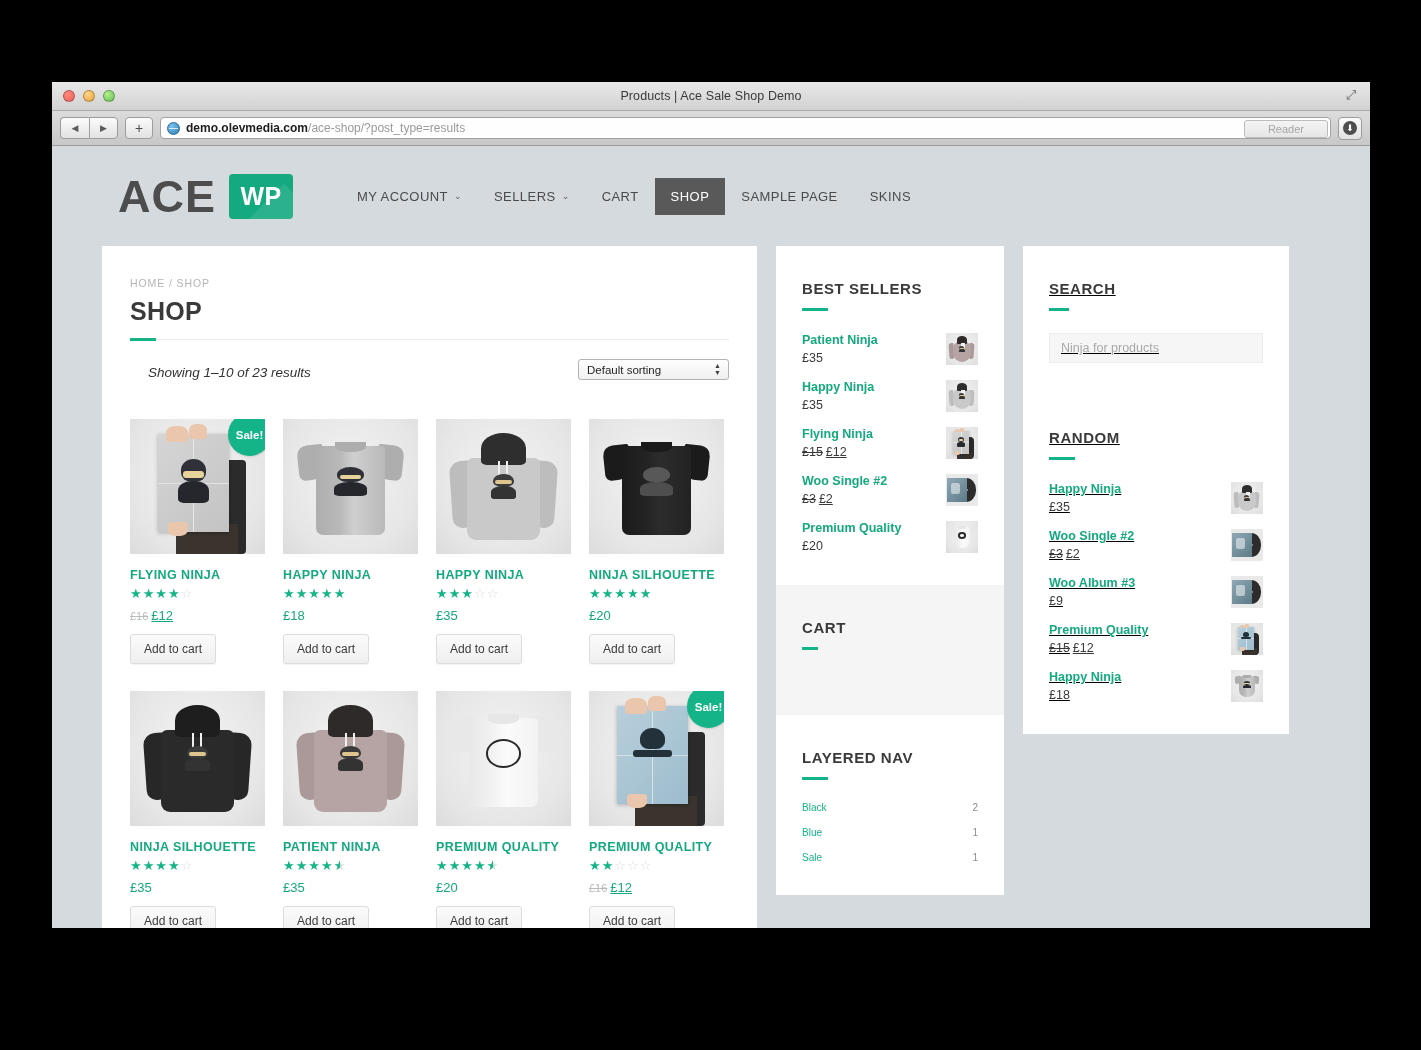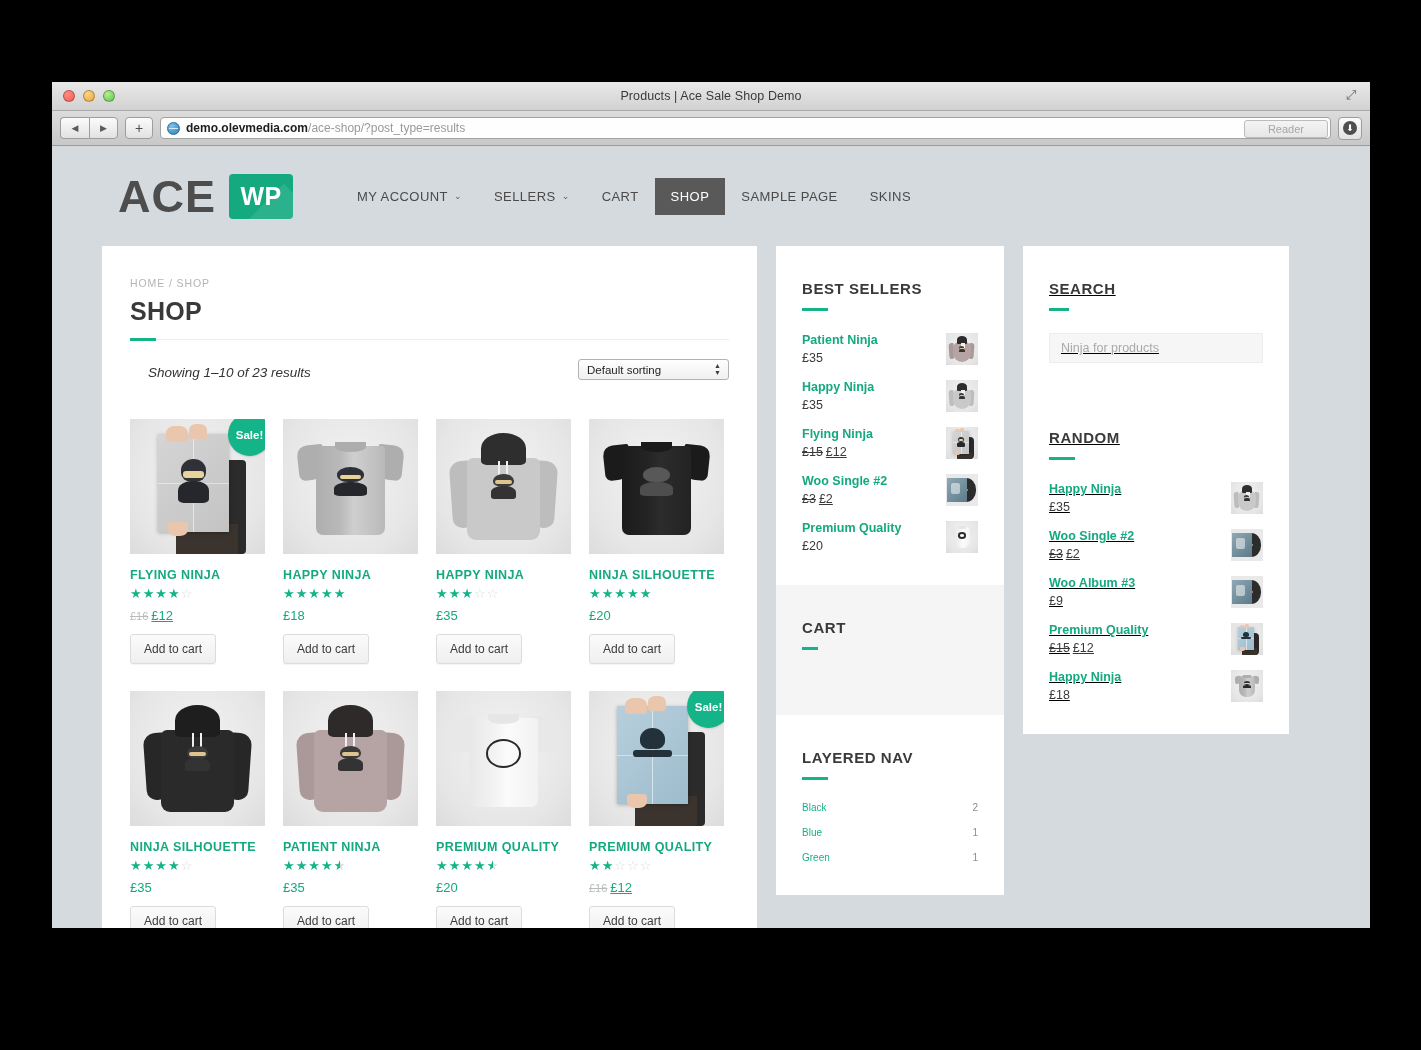--- a/index.html
+++ b/index.html
@@ -770,21 +770,21 @@
           <div class="navlist" id="layered-nav-list">
               <div class="navrow">
     <span class="nm">Black</span>
     <span class="ct">2</span>
               </div>
               <div class="navrow">
     <span class="nm">Blue</span>
     <span class="ct">1</span>
               </div>
               <div class="navrow">
-    <span class="nm">Green</span>
+    <span class="nm">Sale</span>
     <span class="ct">1</span>
               </div>
             </div>
         </div>
       </div>
 
       <div class="col-right">
         <div class="widget">
           <div class="w-title">SEARCH</div>
           <div class="w-rule" style="width:20px"></div>

